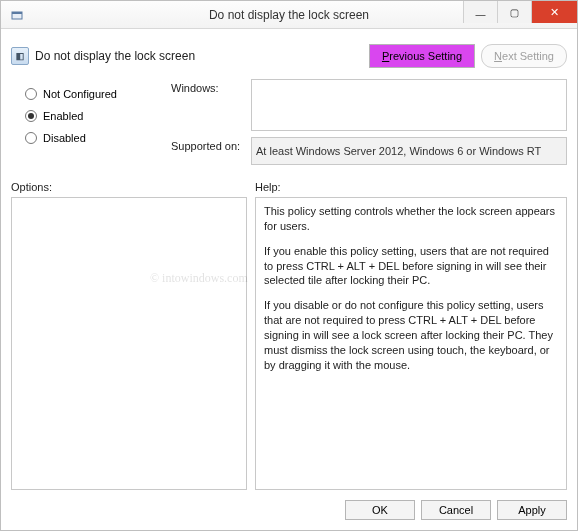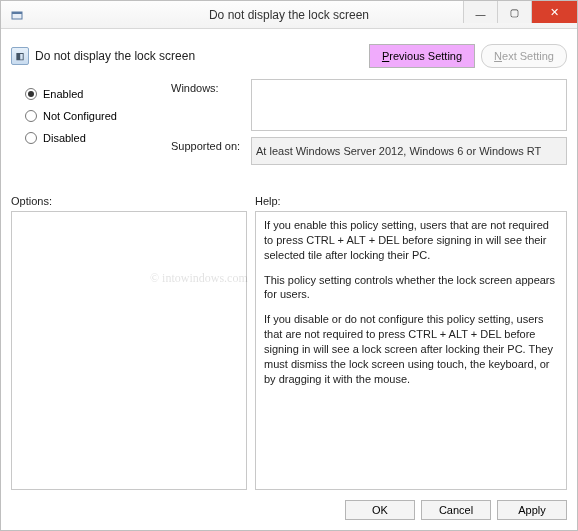--- a/index.html
+++ b/index.html
@@ -85,21 +85,21 @@
     font-size: 12px;
     color: #222;
     flex: 0 0 auto;
   }
   .header-row .spacer { flex: 1; }
   .navbtn {
     height: 24px;
     padding: 0 12px;
     font-size: 11px;
     border: 1px solid #b5b5b5;
-    background: #f0abfc;
+    background: #d946ef;
     margin-left: 6px;
     cursor: default;
   }
   .navbtn.disabled {
     color: #a0a0a0;
     border-color: #d0d0d0;
     background: #fafafa;
     border-radius: 11px;
   }
   .navbtn .ul { text-decoration: underline; }
@@ -160,21 +160,21 @@
   .supported-box {
     height: 28px;
     background: #f2f2f2;
     color: #333;
     overflow-y: scroll;
     line-height: 20px;
   }
 
   .panels-labels {
     display: flex;
-    margin-top: 24px;
+    margin-top: 10px;
     margin-bottom: 4px;
     color: #222;
   }
   .panels-labels .lab-opt { width: 244px; }
   .panels {
     display: flex;
     flex: 1;
     gap: 8px;
     min-height: 0;
   }
@@ -244,28 +244,28 @@
     <div class="hicon">◧</div>
     <div class="htitle">Do not display the lock screen</div>
     <div class="spacer"></div>
     <button class="navbtn"><span class="ul">P</span><span>revious Setting</span></button>
     <button class="navbtn disabled"><span class="ul">N</span><span>ext Setting</span></button>
   </div>
 
   <div class="config-row">
     <div class="radios">
       <div class="radio-item">
+        <span class="radio"></span>
+        <span>Not Configured</span>
+      </div>
+      <div class="radio-item">
         <span class="radio">
             <span class="dot"></span>
           </span>
         <span>Enabled</span>
-      </div>
-      <div class="radio-item">
-        <span class="radio"></span>
-        <span>Not Configured</span>
       </div>
       <div class="radio-item">
         <span class="radio"></span>
         <span>Disabled</span>
       </div>
     </div>
     <div class="right-fields">
       <div class="field-row">
         <div class="field-label">Windows:</div>
         <textarea class="txta comment-box" style=""></textarea>
@@ -278,22 +278,22 @@
   </div>
 
   <div class="panels-labels">
     <div class="lab-opt">Options:</div>
     <div>Help:</div>
   </div>
 
   <div class="panels">
     <div class="panel options"></div>
     <div class="panel help">
+      <p>This policy setting controls whether the lock screen appears for users.</p>
       <p>If you enable this policy setting, users that are not required to press CTRL + ALT + DEL before signing in will see their selected tile after  locking their PC.</p>
-      <p>This policy setting controls whether the lock screen appears for users.</p>
       <p>If you disable or do not configure this policy setting, users that are not required to press CTRL + ALT + DEL before signing in will see a lock screen after locking their PC. They must dismiss the lock screen using touch, the keyboard, or by dragging it with the mouse.</p>
     </div>
   </div>
 
   <div class="footer">
     <button class="btn">OK</button>
     <button class="btn">Cancel</button>
     <button class="btn">Apply</button>
   </div>
 

